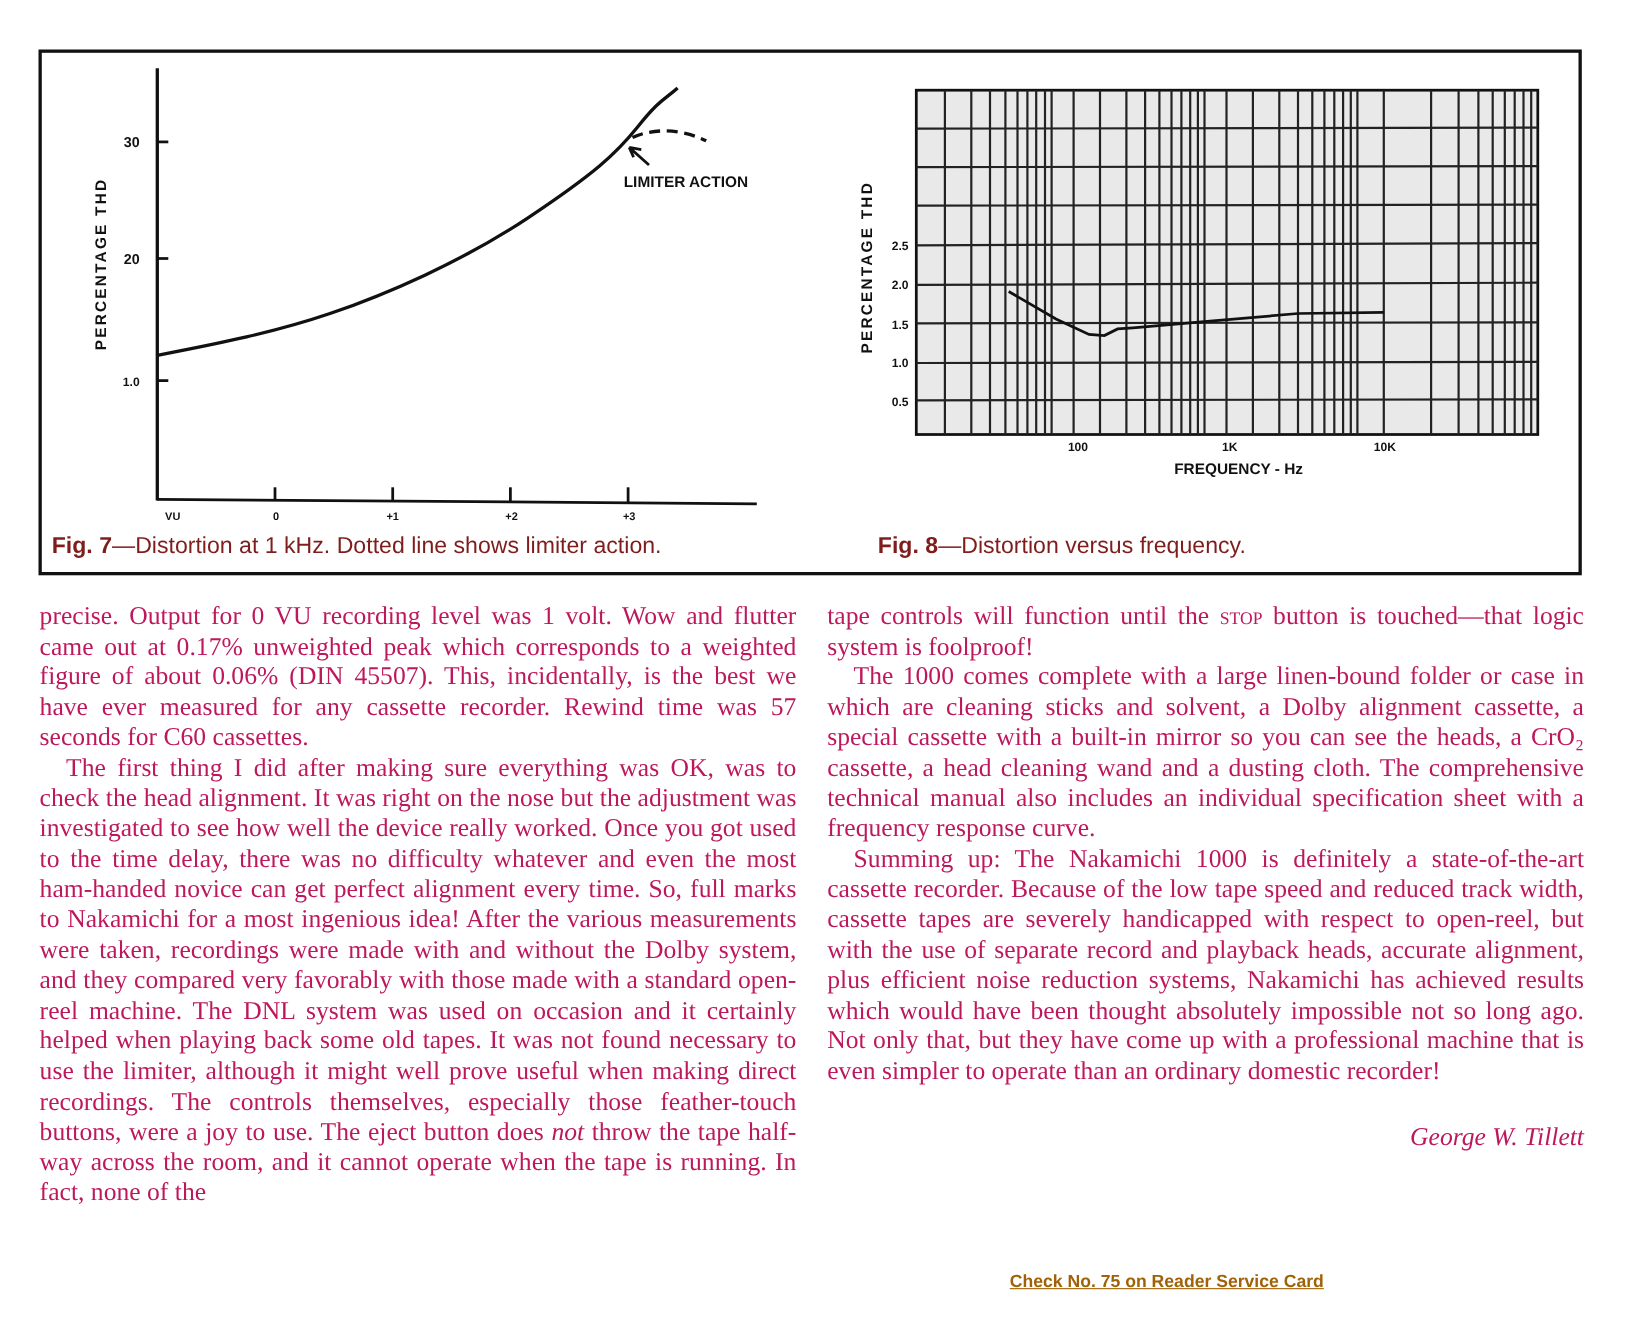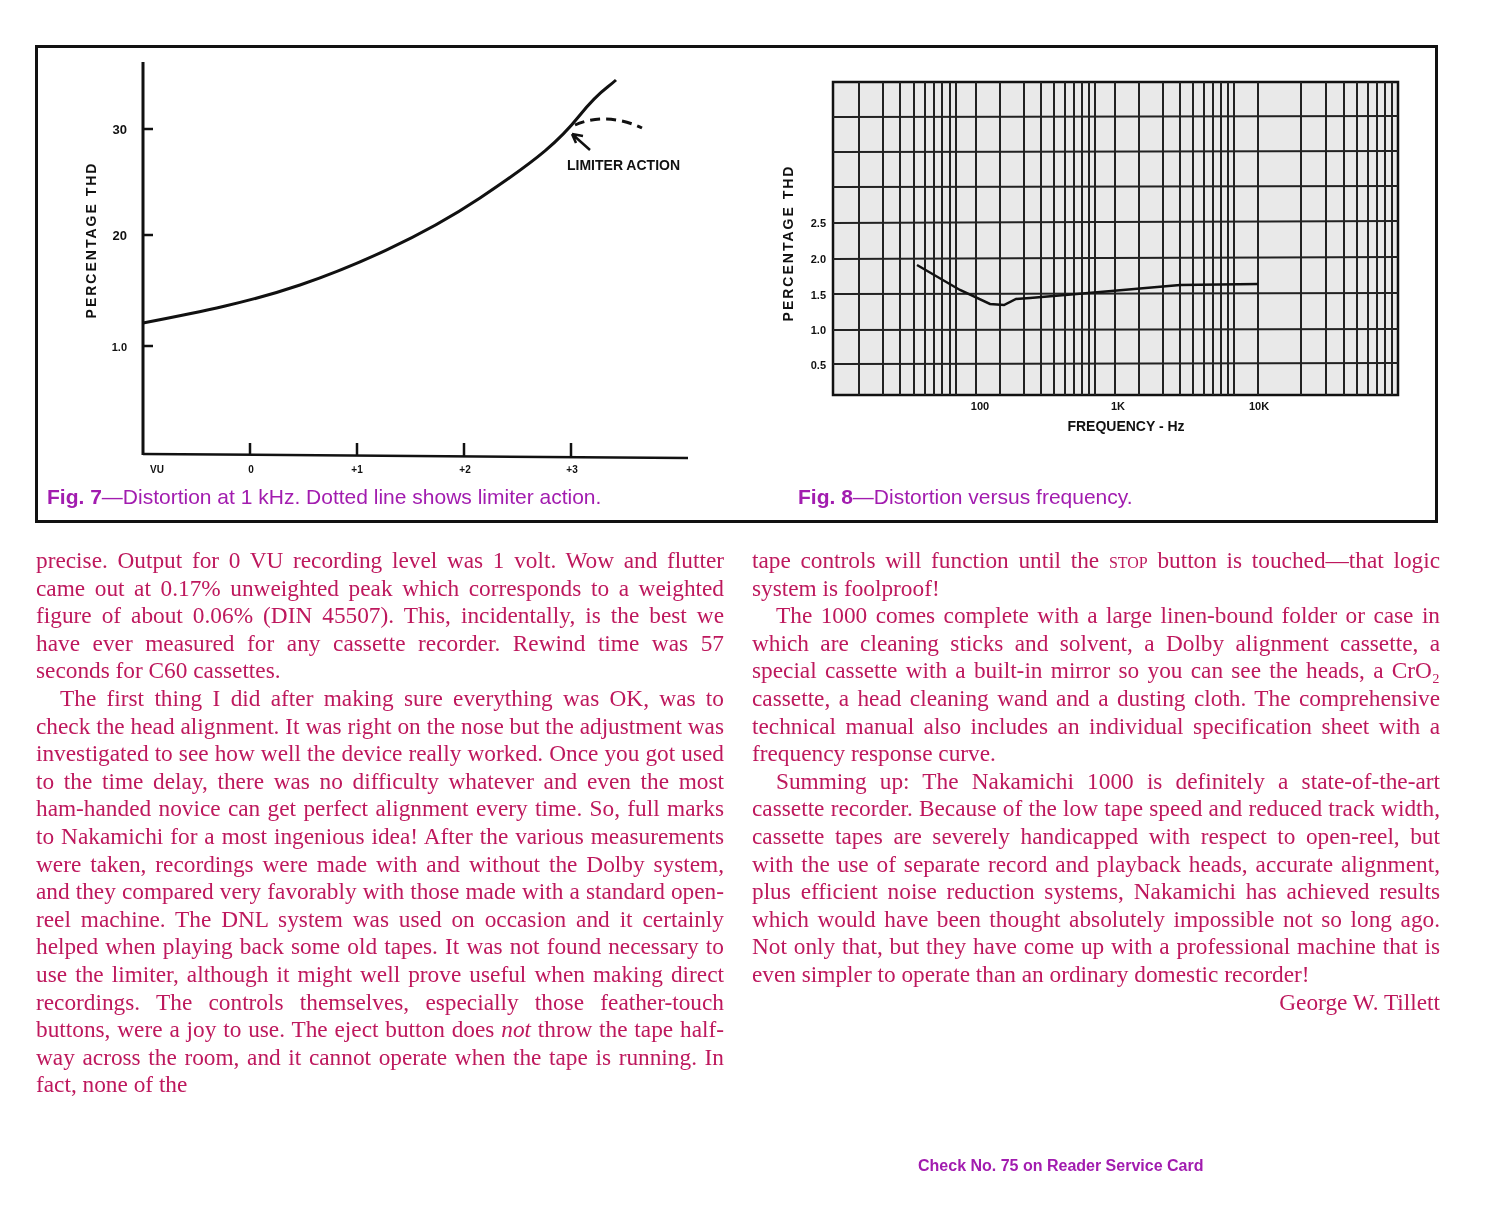--- a/index.html
+++ b/index.html
@@ -1,27 +1,27 @@
 <!DOCTYPE html>
 <html><head>
 <meta charset="utf-8">
 <style>
   html,body{margin:0;padding:0;background:#fff;}
   body{width:1500px;height:1214px;position:relative;overflow:hidden;color:#111;}
   .frame{position:absolute;left:35px;top:45px;width:1403px;height:478px;border:3px solid #111;box-sizing:border-box;}
   .fig{position:absolute;}
   svg text{font-family:"Liberation Sans",sans-serif;font-weight:bold;fill:#111;}
-  .caption{position:absolute;font-family:"Liberation Sans",sans-serif;font-size:21px;color:#a21caf;white-space:nowrap;}
+  .caption{position:absolute;font-family:"Liberation Sans",sans-serif;font-size:21px;color:#7f1d1d;white-space:nowrap;}
   .caption b{font-weight:bold;}
   .col{position:absolute;top:547px;width:688px;font-family:"Liberation Serif",serif;font-size:23.3px;line-height:27.6px;text-align:justify;color:#be185d;}
   .col p{margin:0;}
   .col p.ind{text-indent:24px;}
   .sc{font-variant:small-caps;}
-  .sig{float:right;}
-  .rsc{position:absolute;left:918px;top:1157px;font-family:"Liberation Sans",sans-serif;font-weight:bold;font-size:16px;color:#a21caf;}
+  .sig{float:right;font-style:italic;margin-top:32px;}
+  .rsc{position:absolute;left:918px;top:1157px;font-family:"Liberation Sans",sans-serif;font-weight:bold;font-size:16px;color:#a16207;text-decoration:underline;}
 </style>
 </head>
 <body>
 
 <div class="frame"></div>
 
 <svg class="fig" style="left:0;top:0" width="740" height="520" viewBox="0 0 740 520">
   <line x1="143" y1="62" x2="143" y2="455" stroke="#111" stroke-width="3"></line>
   <line x1="143" y1="454" x2="688" y2="458" stroke="#111" stroke-width="2.5"></line>
   <line x1="143" y1="129" x2="153" y2="129" stroke="#111" stroke-width="2.5"></line>

